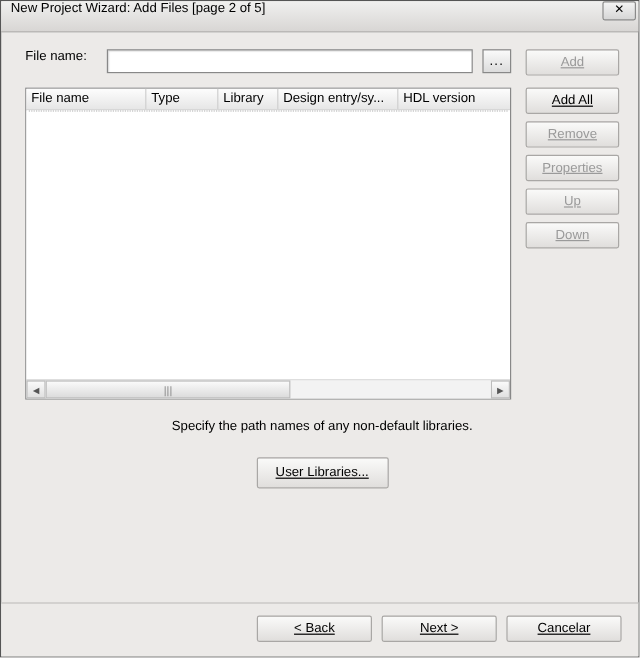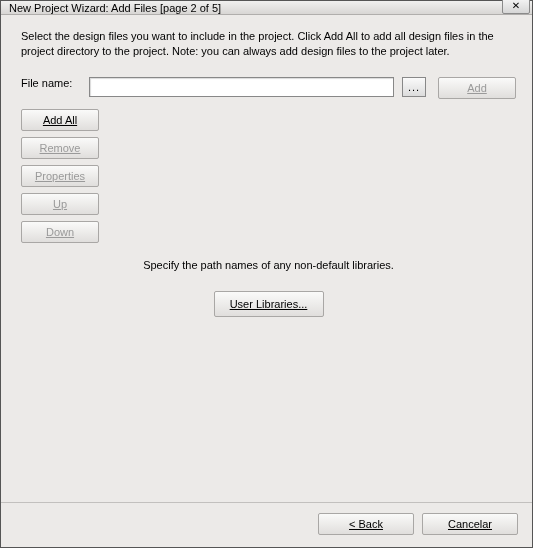--- a/index.html
+++ b/index.html
@@ -15,25 +15,25 @@
   }
   .window {
     width: 533px;
     height: 548px;
     border: 1px solid #555;
     background: #eceae8;
     display: flex;
     flex-direction: column;
   }
   .titlebar {
-    height: 14px;
+    height: 26px;
     background: linear-gradient(to bottom, #f0f0ef, #d8d6d4);
     border-bottom: 1px solid #b0aeac;
     display: flex;
-    align-items: flex-end;
+    align-items: flex-start;
     padding: 0 2px 0 8px;
   }
   .titlebar .title {
     flex: 1;
     font-size: 11px;
   }
   .close-btn {
     width: 28px;
     height: 16px;
     border: 1px solid #8a8a8a;
@@ -209,36 +209,54 @@
 <div class="window">
   <div class="titlebar">
     <span class="title">New Project Wizard: Add Files [page 2 of 5]</span>
     <div class="close-btn">
       <span>✕</span>
     </div>
   </div>
 
   <div class="content">
 
-    <div class="instructions">Select the design files you want to include in the project. Click Add All to add all design files in the project directory to the project. Note: you can always add design files to the project later.</div>
 
     <div class="row-filename">
       <span class="fn-label">File name:</span>
       <input type="text" value="" style="">
       <div class="browse-btn">
         <span>...</span>
       </div>
       <div style="width:78px;margin-left:4px;">
         <div class="btn disabled">
           <span>Add</span>
         </div>
       </div>
     </div>
 
     <div class="main-row">
+      <div class="table-wrap">
+        <div class="table">
+          <div class="thead">
+            <div class="th" style="width:100px">File name</div>
+            <div class="th" style="width:60px">Type</div>
+            <div class="th" style="width:50px">Library</div>
+            <div class="th" style="width:100px">Design entry/sy...</div>
+            <div class="th" style="flex:1;border-right:none">HDL version</div>
+          </div>
+          <div class="tbody"></div>
+          <div class="hscroll">
+            <div class="arrow">◄</div>
+            <div class="track">
+              <div class="thumb">|||</div>
+            </div>
+            <div class="arrow">►</div>
+          </div>
+        </div>
+      </div>
 
       <div class="side-buttons">
         <div class="btn">
             <span>Add All</span>
           </div>
         <div class="btn disabled">
             <span>Remove</span>
           </div>
         <div class="btn disabled">
             <span>Properties</span>
@@ -262,16 +280,19 @@
     </div>
 
     <div style="flex:1"></div>
   </div>
 
   <div class="footer">
     <div class="btn">
         <span>&lt; Back</span>
       </div>
     <div class="btn">
+        <span>Next &gt;</span>
+      </div>
+    <div class="btn">
         <span>Cancelar</span>
       </div>
   </div>
 </div>
 
 </body></html>

